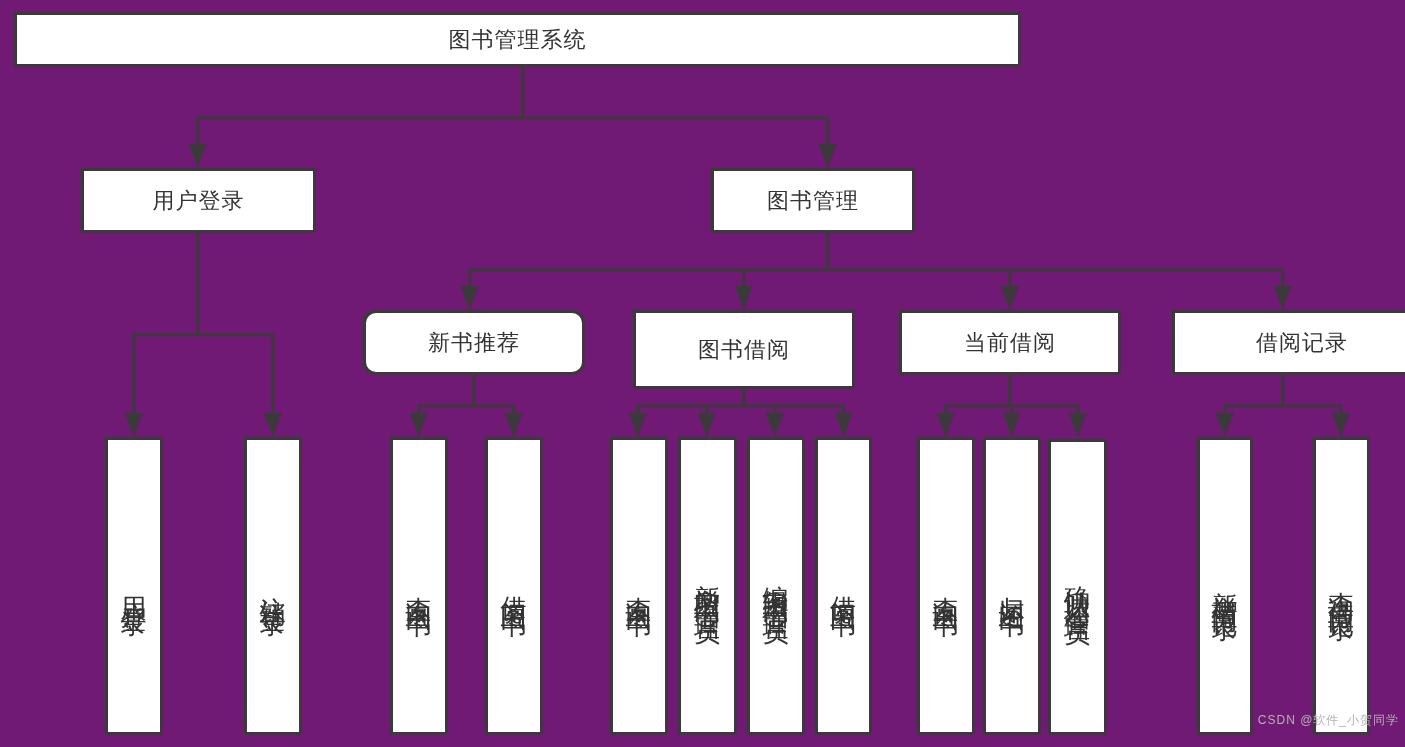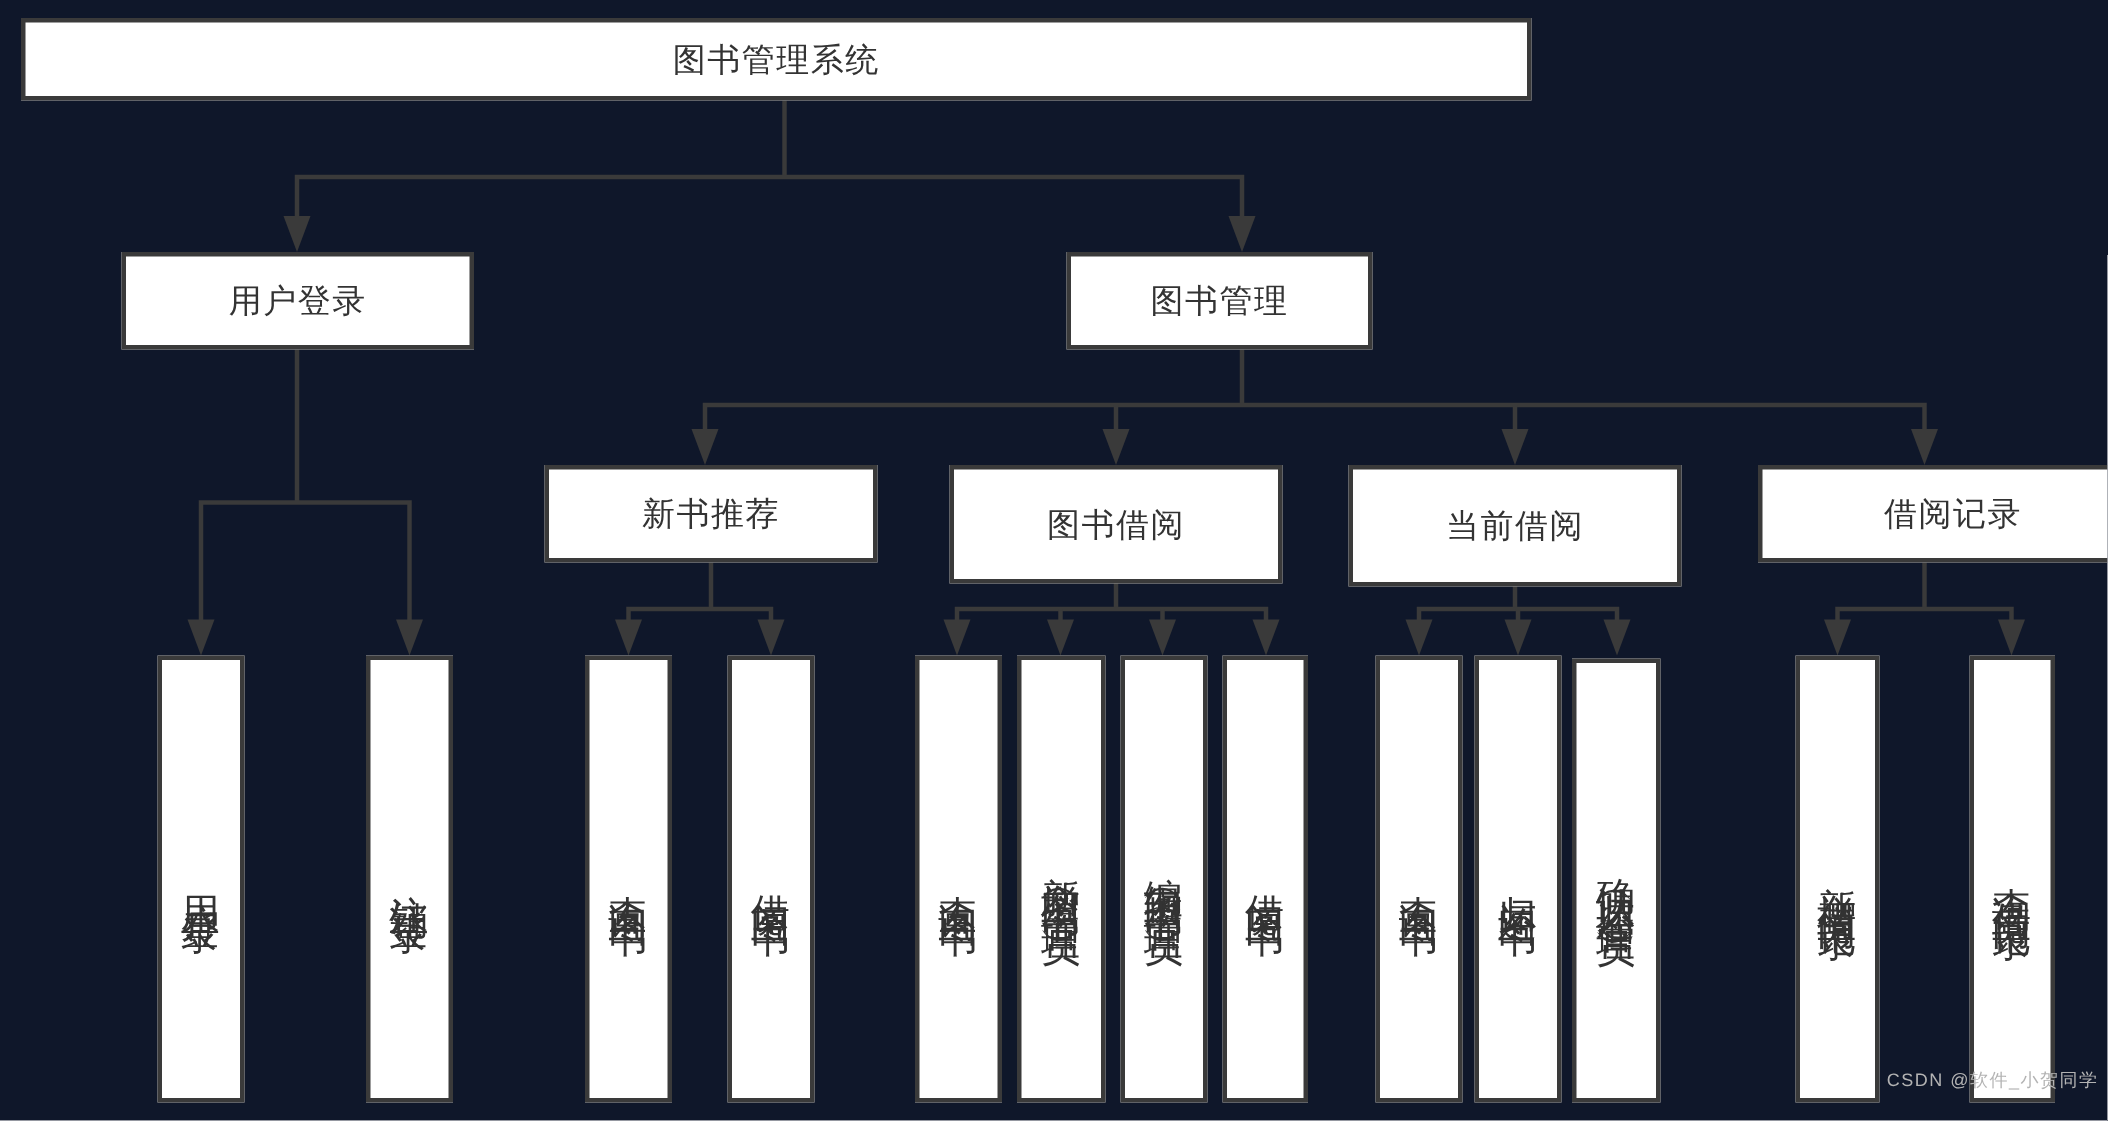--- a/index.html
+++ b/index.html
@@ -1,17 +1,17 @@
 <!DOCTYPE html>
 <html><head>
 <meta charset="utf-8">
 <style>
   html,body{margin:0;padding:0;background:#fff;}
   .canvas{
-    position:relative;width:1405px;height:747px;background:#0f172a;
+    position:relative;width:1405px;height:747px;background:#701a75;
     font-family:"Liberation Sans","DejaVu Sans",sans-serif;overflow:hidden;
   }
   .wires{position:absolute;left:0;top:0;width:1405px;height:747px;}
   .node{
     position:absolute;border:3px solid #3a3a3a;background:#ffffff;
     display:flex;align-items:center;justify-content:center;box-sizing:border-box;
     color:#333333;
   }
   .hlabel{font-size:22px;letter-spacing:1px;color:#333333;white-space:nowrap;}
   .vtext{
@@ -87,27 +87,27 @@
     <span class="hlabel">图书管理系统</span>
   </div>
 
   <div class="node" style="left:81px;top:168px;width:235px;height:65px;">
     <span class="hlabel">用户登录</span>
   </div>
   <div class="node" style="left:711px;top:168px;width:204px;height:65px;">
     <span class="hlabel">图书管理</span>
   </div>
 
-  <div class="node" style="left:363px;top:310px;width:222px;height:65px;">
+  <div class="node" style="left:363px;top:310px;width:222px;height:65px;border-radius:13px;">
     <span class="hlabel">新书推荐</span>
   </div>
   <div class="node" style="left:633px;top:310px;width:222px;height:79px;">
     <span class="hlabel">图书借阅</span>
   </div>
-  <div class="node" style="left:899px;top:310px;width:222px;height:81px;">
+  <div class="node" style="left:899px;top:310px;width:222px;height:65px;">
     <span class="hlabel">当前借阅</span>
   </div>
   <div class="node" style="left:1172px;top:310px;width:260px;height:65px;">
     <span class="hlabel">借阅记录</span>
   </div>
 
   <div class="node" style="left:105px;top:437px;width:58px;height:298px;">
     <span class="vtext">用户登录</span>
   </div>
   <div class="node" style="left:244px;top:437px;width:58px;height:298px;">

